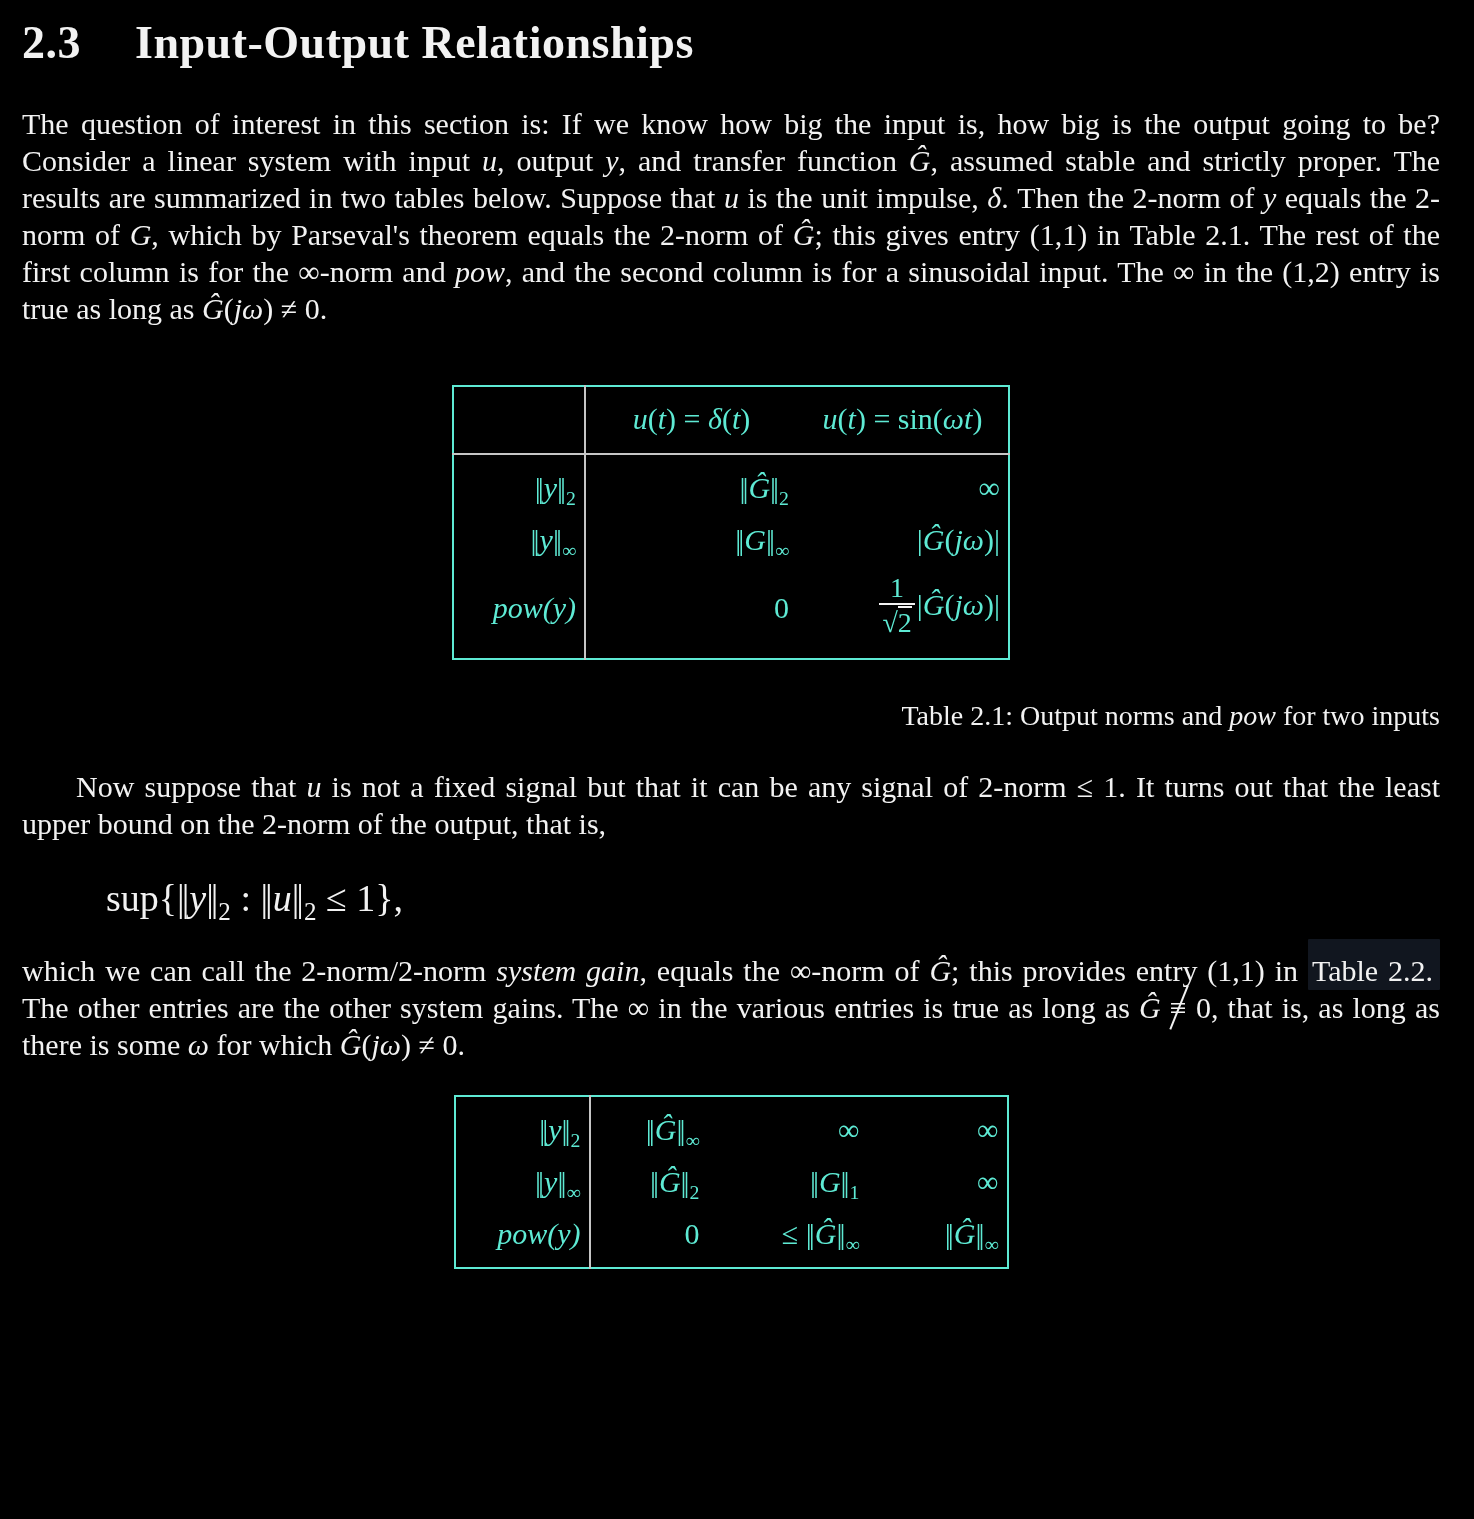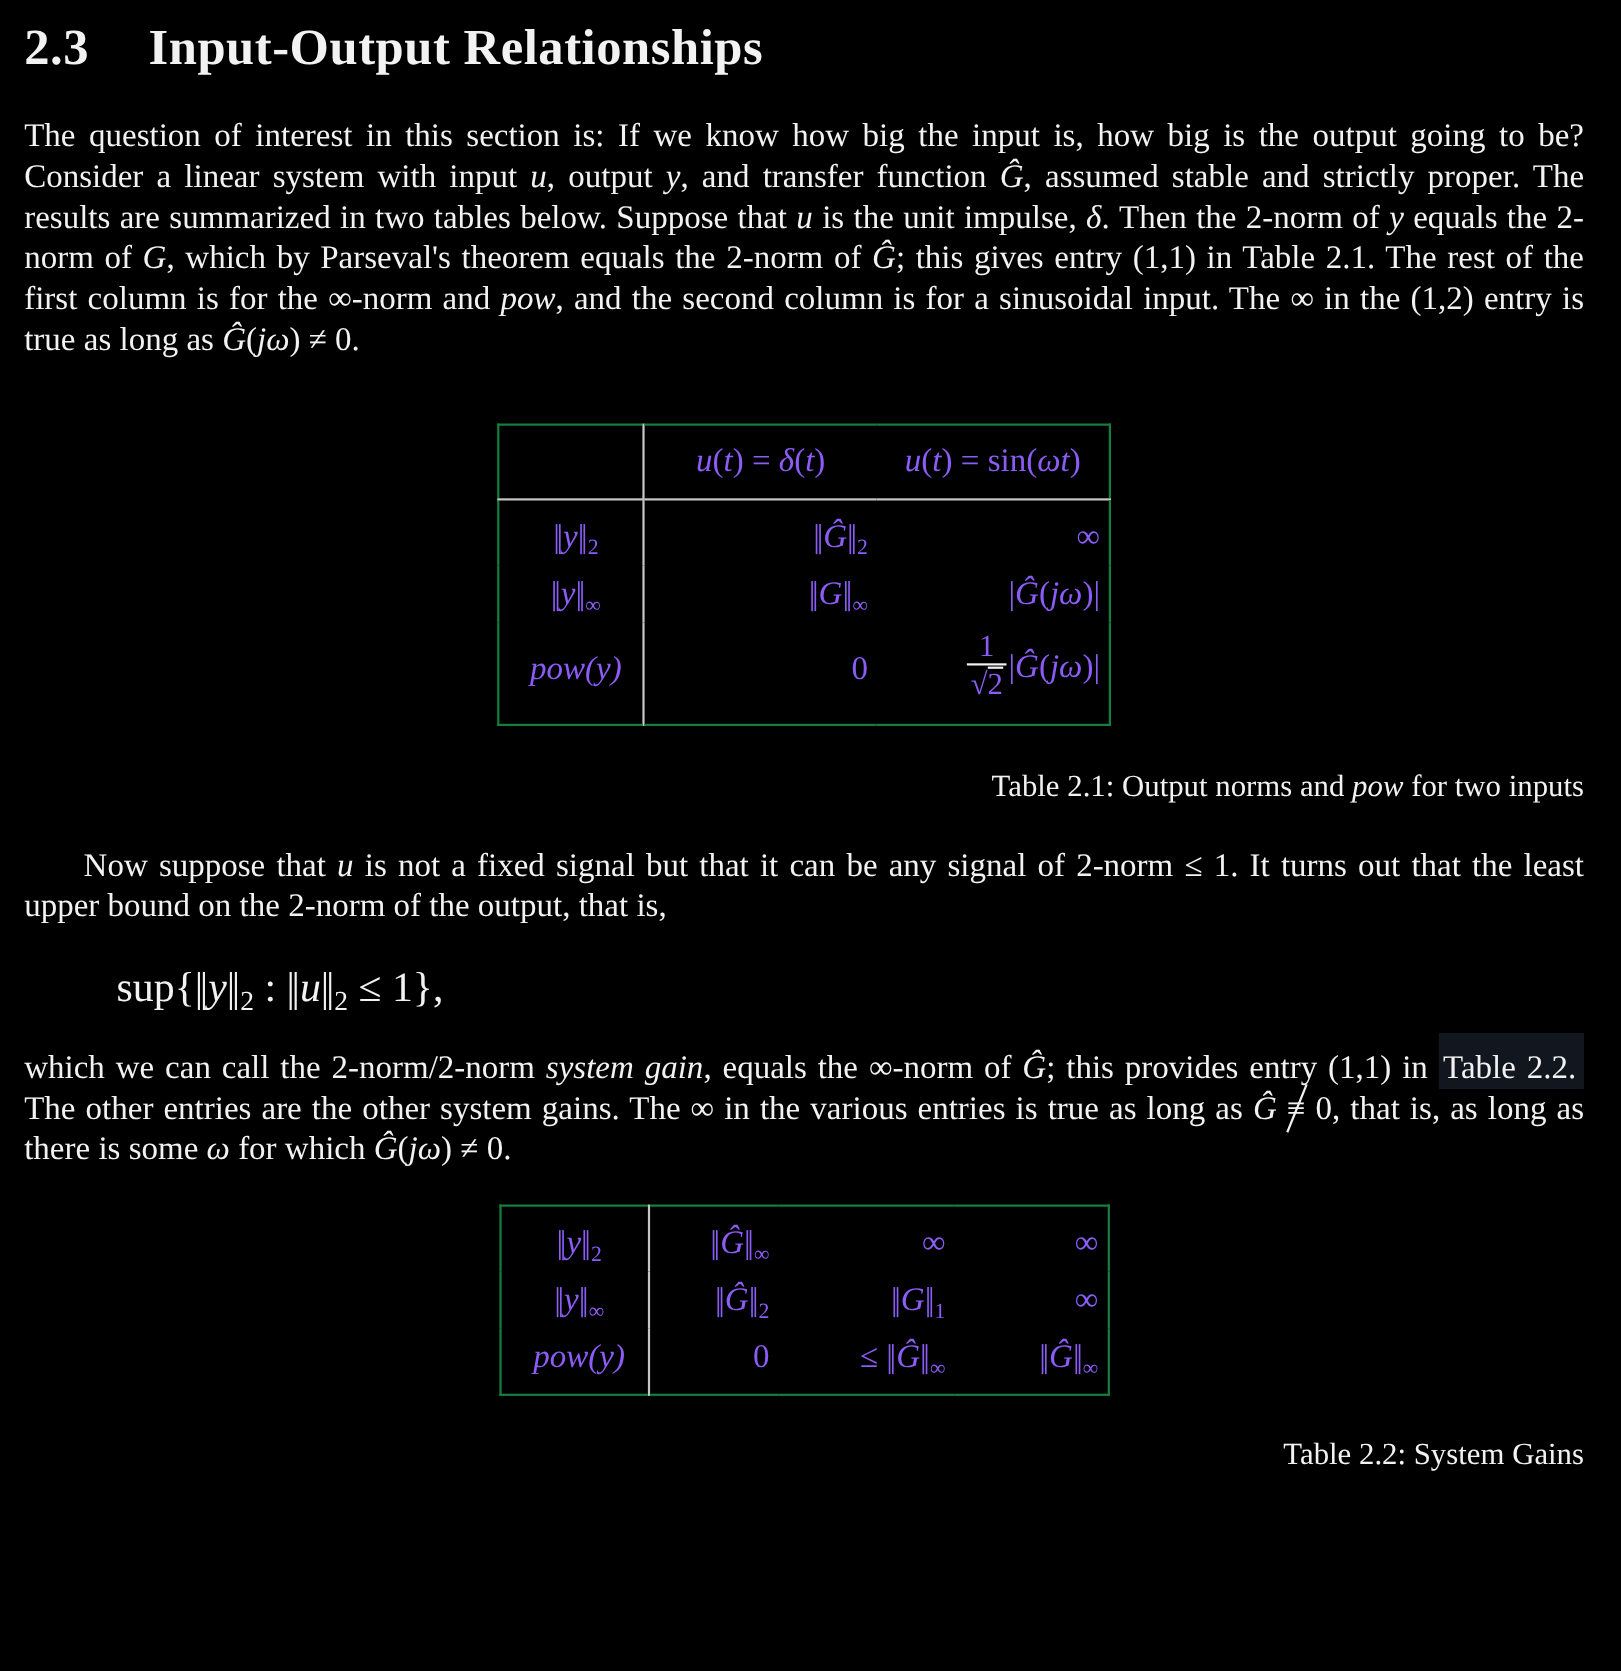--- a/index.html
+++ b/index.html
@@ -36,28 +36,28 @@
   }
 
   
   .formula { font-size:38px; margin:34px 0 0 84px; text-align:left; }
 
   
   .tbl {
     border-collapse:collapse;
     margin:0 auto;
     font-size:30px;
-    border:2px solid #15803d;
-    color:#8b5cf6;
+    border:2px solid #5eead4;
+    color:#5eead4;
   }
   .tbl1-wrap { margin-top:58px; }
   .tbl2-wrap { margin-top:32px; }
   .tbl th, .tbl td { font-weight:normal; vertical-align:middle; }
   .tbl .hdr th { border-bottom:2px solid #c6c6c6; padding:15px 10px 17px 10px; text-align:center; }
-  .tbl .lblcol { border-right:2px solid #c6c6c6; text-align:center; padding-left:17px; }
+  .tbl .lblcol { border-right:2px solid #c6c6c6; text-align:right; padding-left:17px; }
   .tbl td { text-align:right; padding:9px 8px; }
   .tbl tr.first td { padding-top:16px; }
   .tbl tr.last td { padding-bottom:16px; }
 
   
   .frac {
     display:inline-flex; flex-direction:column; align-items:center;
     vertical-align:middle; line-height:1.12; font-size:28px;
     margin-right:2px; position:relative; top:-3px;
   }
@@ -148,15 +148,14 @@
       <tr class="last">
         <td class="lblcol"><i>pow(y)</i></td>
         <td>0</td>
         <td>≤ <span class="dbar">||</span><i>Ĝ</i><span class="dbar">||</span><sub>∞</sub></td>
         <td><span class="dbar">||</span><i>Ĝ</i><span class="dbar">||</span><sub>∞</sub></td>
       </tr>
     </tbody>
       </table>
   </div>
 
-  <div class="caption cap2">Table 2.2: System Gains</div>
 
 </div>
 
 </body></html>

